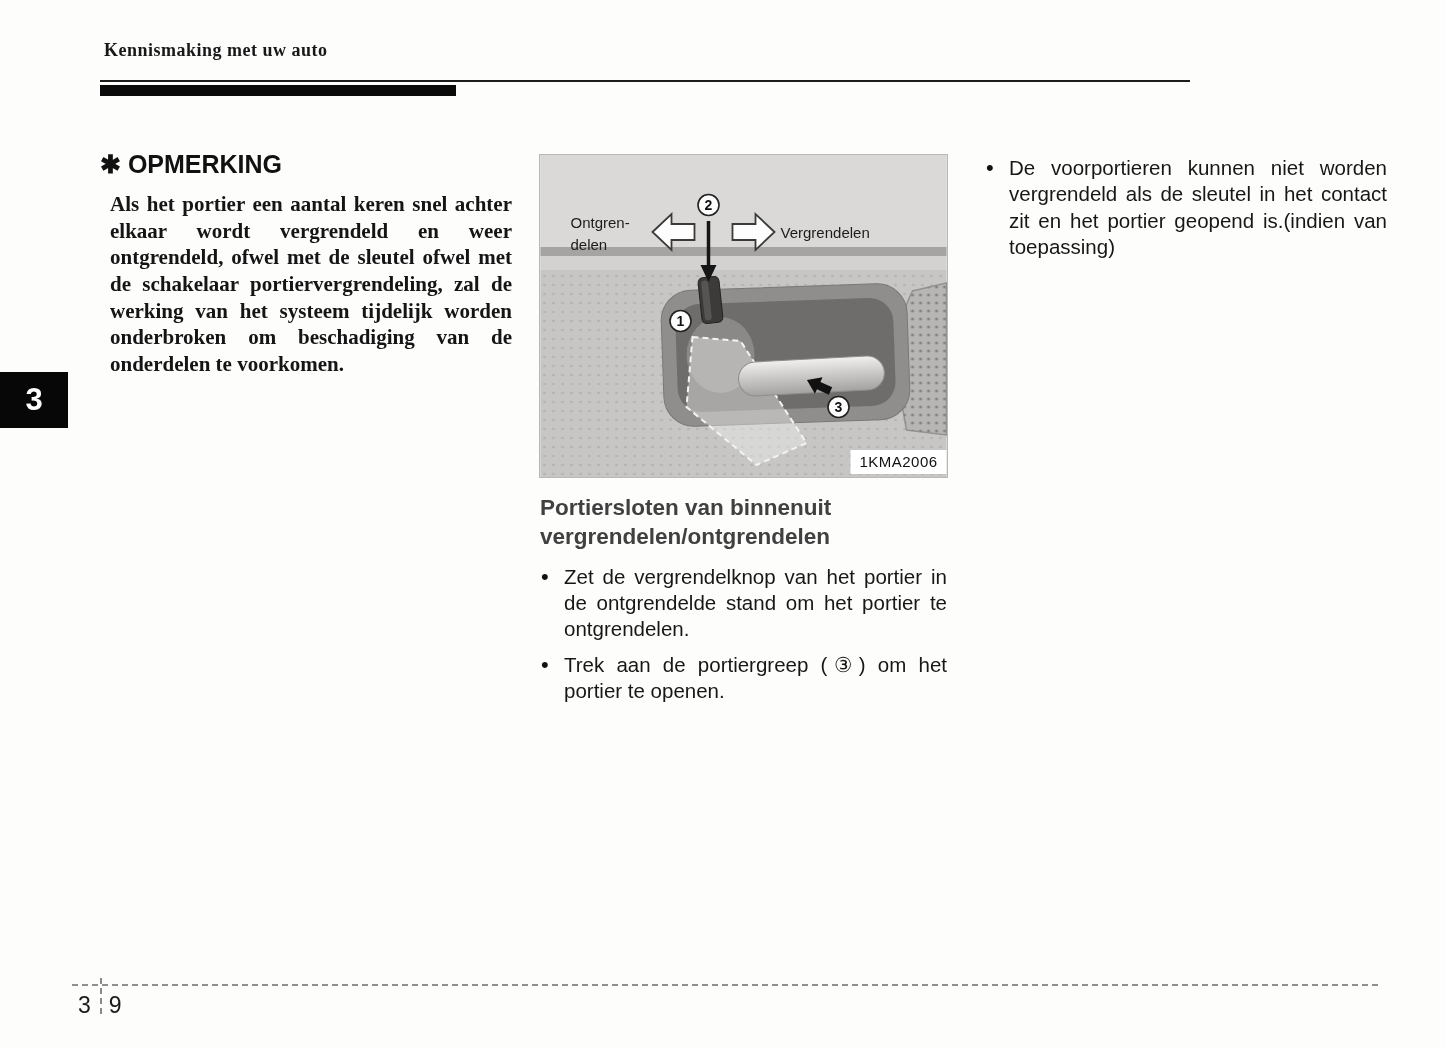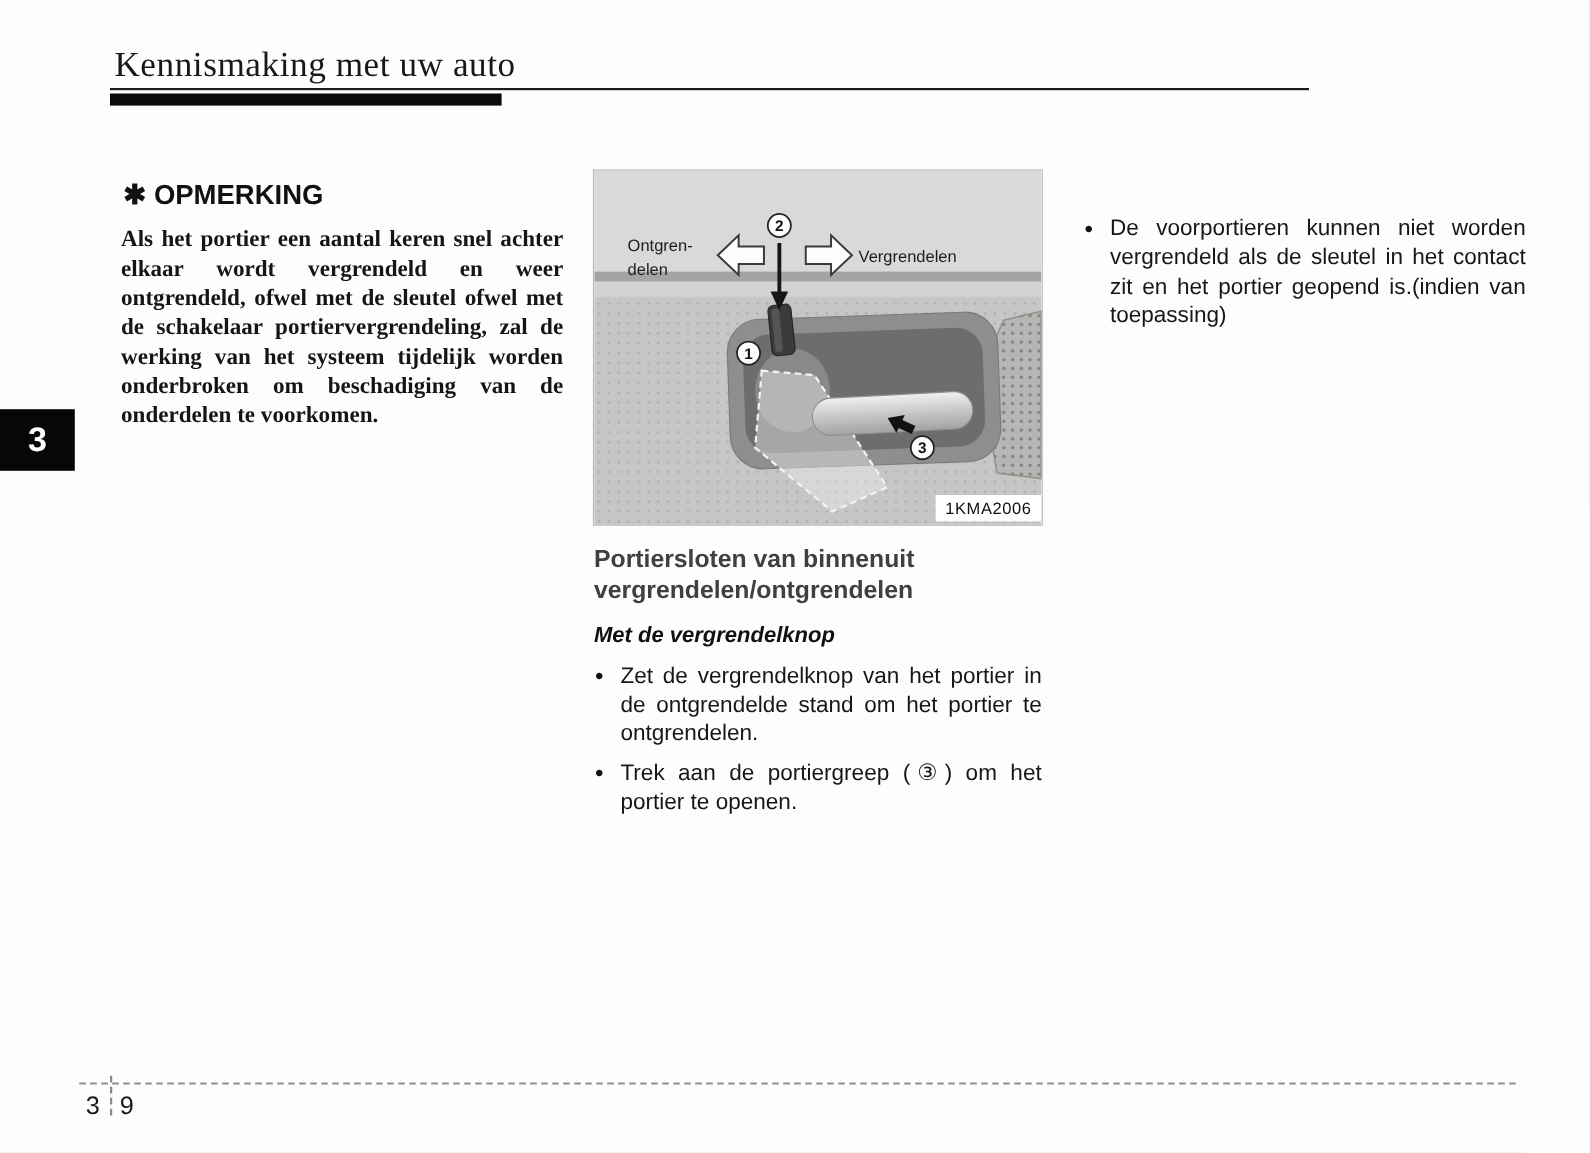--- a/index.html
+++ b/index.html
@@ -9,41 +9,41 @@
     background:#fdfdfc;
     overflow:hidden;
     font-family:"Liberation Sans",sans-serif;
     color:#161616;
   }
 
   
   .page-header{
     position:absolute;left:104px;top:40px;margin:0;
     font-family:"Liberation Serif",serif;
-    font-size:32px;font-weight:normal;letter-spacing:.5px;color:#181818;text-align:center;
+    font-size:18px;font-weight:bold;letter-spacing:.5px;color:#181818;text-align:center;
   }
   .rule-thin{position:absolute;left:100px;top:80px;width:1090px;height:2px;background:#1c1c1c;}
   .rule-thick{position:absolute;left:100px;top:85px;width:356px;height:11px;background:#0a0a0a;}
 
   
   .chapter-tab{
     position:absolute;left:0;top:372px;width:68px;height:56px;
     background:#070707;color:#ffffff;
     display:flex;align-items:center;justify-content:center;
     font-size:31px;font-weight:bold;
   }
 
   
   .col{position:absolute;top:150px;}
   .col-left{left:100px;width:412px;}
   .col-mid{left:540px;width:407px;top:155px;}
   .col-right{left:985px;width:402px;top:155px;}
 
   .note-title{
-    margin:12px;font-size:25px;font-weight:bold;color:#111;
+    margin:0;font-size:25px;font-weight:bold;color:#111;
     font-family:"Liberation Sans",sans-serif;
   }
   .note-body{
     margin:12px 0 0 10px;
     font-family:"Liberation Serif",serif;
     font-weight:bold;font-size:21px;line-height:1.27;
     text-align:justify;color:#151515;
   }
 
   
@@ -63,21 +63,21 @@
 
   ul.bullets{list-style:none;margin:12px 0 0 0;padding:0;}
   ul.bullets li{
     position:relative;padding-left:24px;margin-bottom:9px;
     font-size:20.5px;line-height:1.29;text-align:justify;color:#171717;
   }
   ul.bullets li::before{
     content:"\2022";position:absolute;left:1px;top:-1px;font-size:22px;color:#111;
   }
   .col-right ul.bullets{margin-top:0;}
-  .col-right ul.bullets li{margin-bottom:12px;margin-top:40px;}
+  .col-right ul.bullets li{margin-bottom:12px;}
 
   
   .dashline{position:absolute;left:72px;top:984px;width:1306px;border-top:2px dashed #8f8f8f;}
   .fold-mark{position:absolute;left:100px;top:978px;height:36px;width:0;border-left:2px dashed #8a8a8a;}
   .pageno{position:absolute;left:78px;top:992px;display:flex;gap:18px;font-size:23px;color:#1a1a1a;}
 </style>
 </head>
 <body>
 
 <div class="page">
@@ -173,21 +173,20 @@
         </g>
 
         <g>
           <rect x="310" y="295" width="96" height="24" fill="#ffffff"></rect>
           <text class="fig-code" x="358" y="312" text-anchor="middle">1KMA2006</text>
         </g>
       </svg>
     </figure>
 
     <h3 class="section-heading">Portiersloten van binnenuit vergrendelen/ontgrendelen</h3>
-    <p class="section-subheading">Met de vergrendelknop</p>
 
     <ul class="bullets">
       <li>Zet de vergrendelknop van het portier in de ontgrendelde stand om het portier te ontgrendelen.</li>
       <li>Trek aan de portiergreep (③) om het portier te openen.</li>
     </ul>
   </section>
 
   <section class="col col-right">
     <ul class="bullets">
       <li>De voorportieren kunnen niet worden vergrendeld als de sleutel in het contact zit en het portier geopend is.(indien van toepassing)</li>

